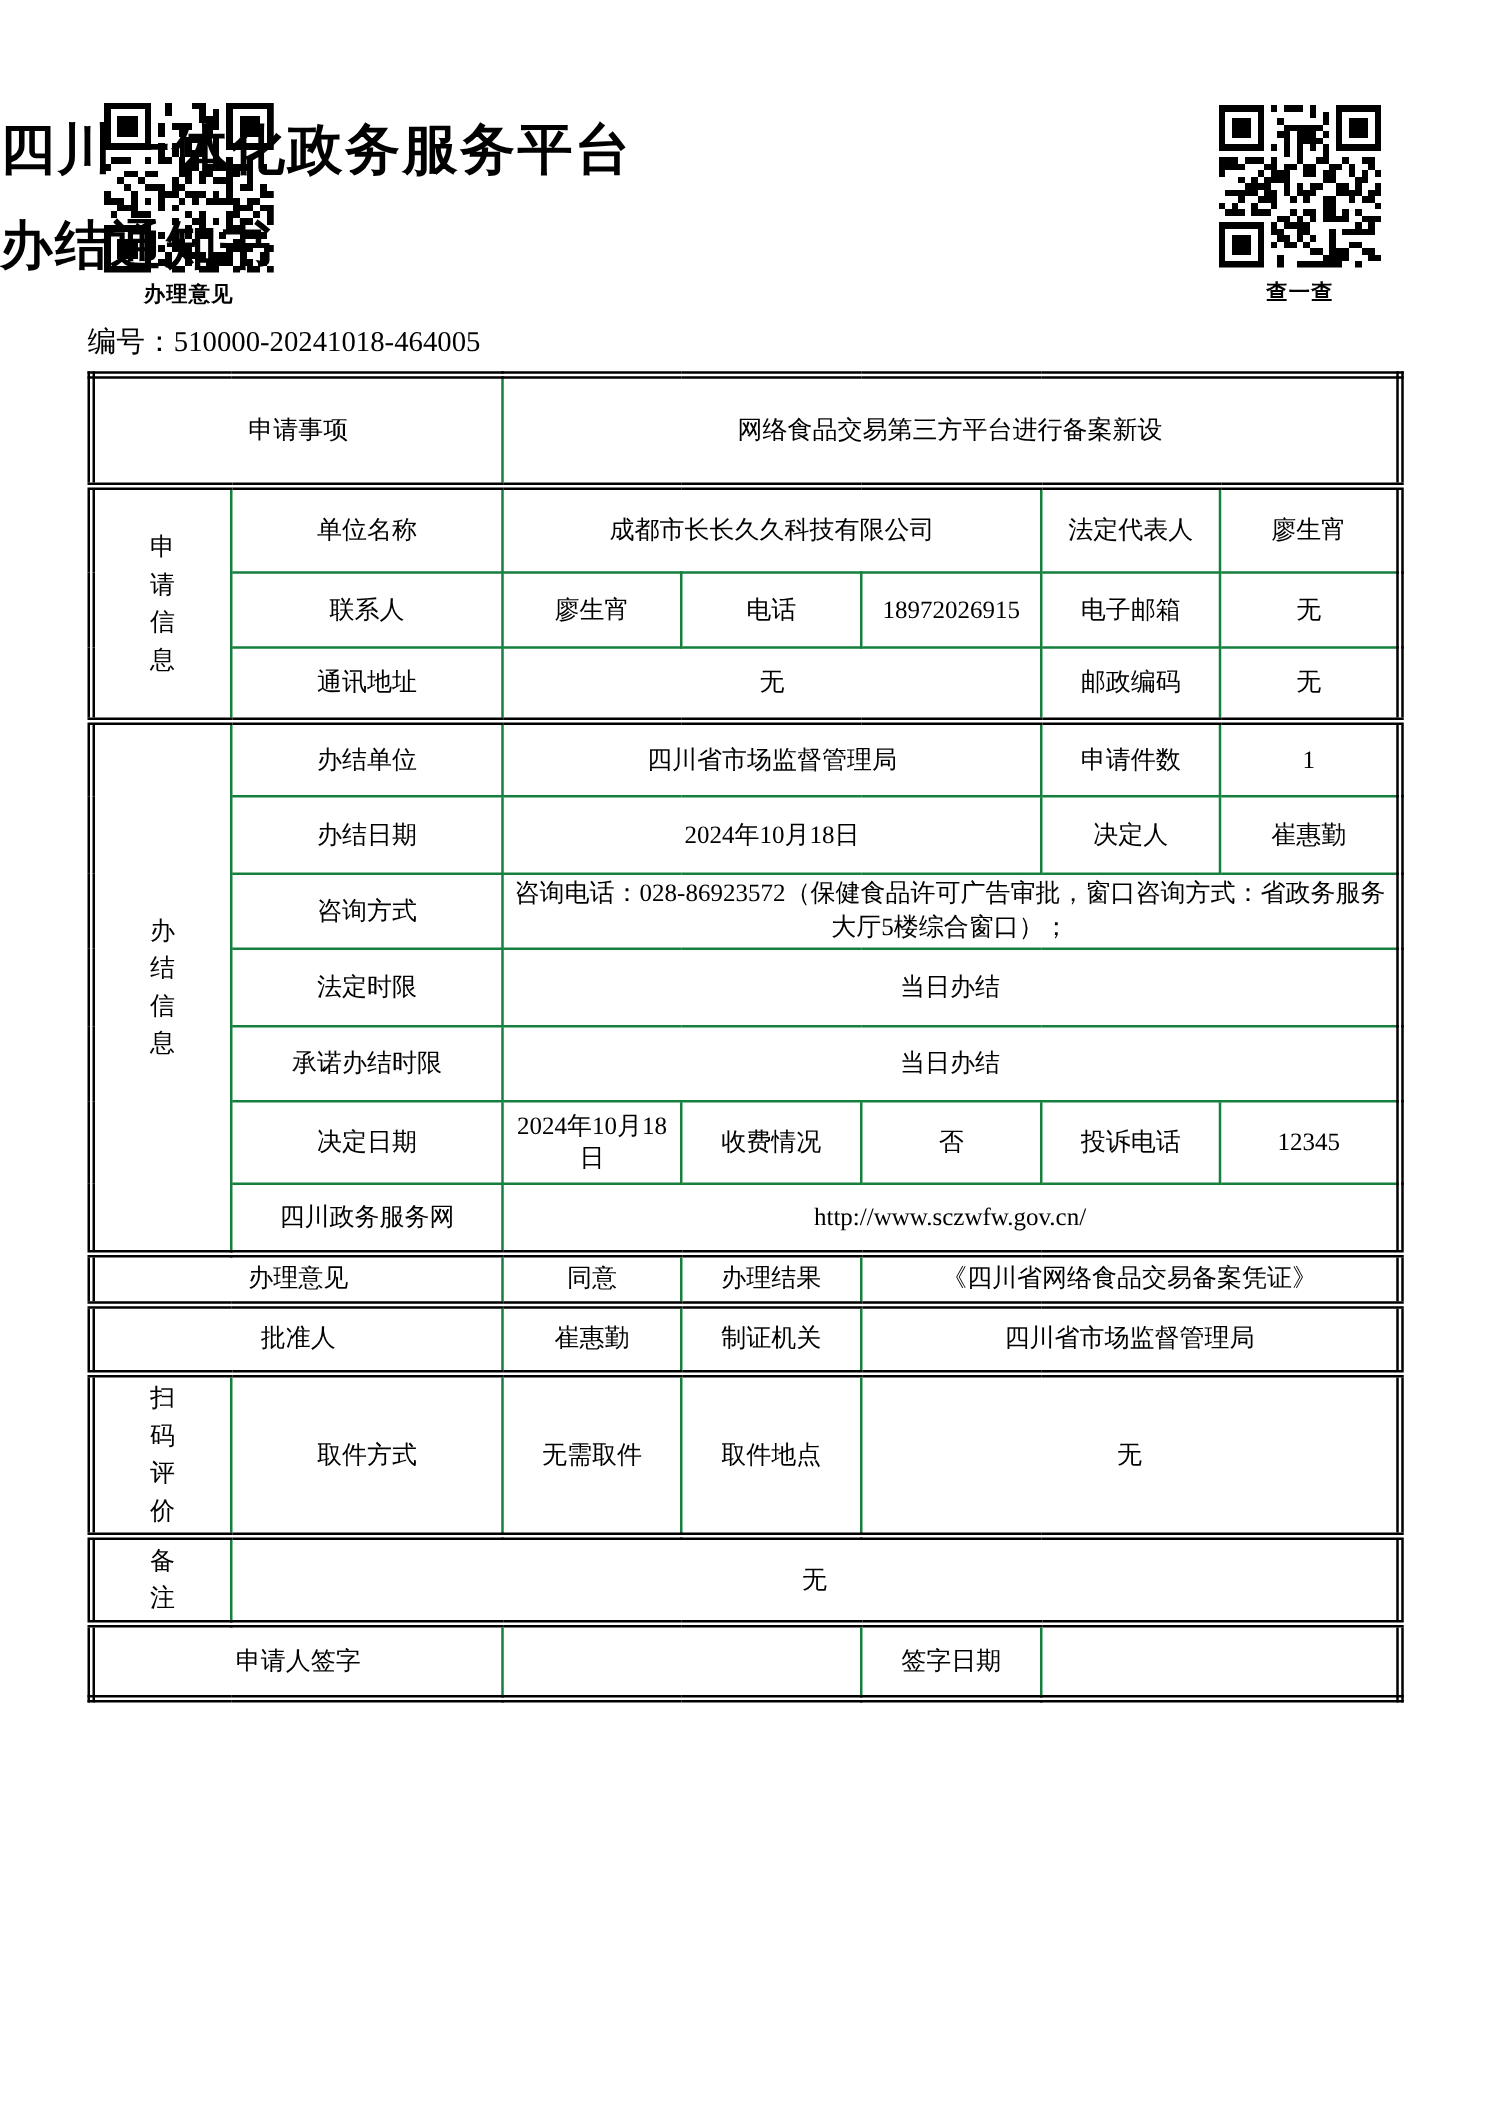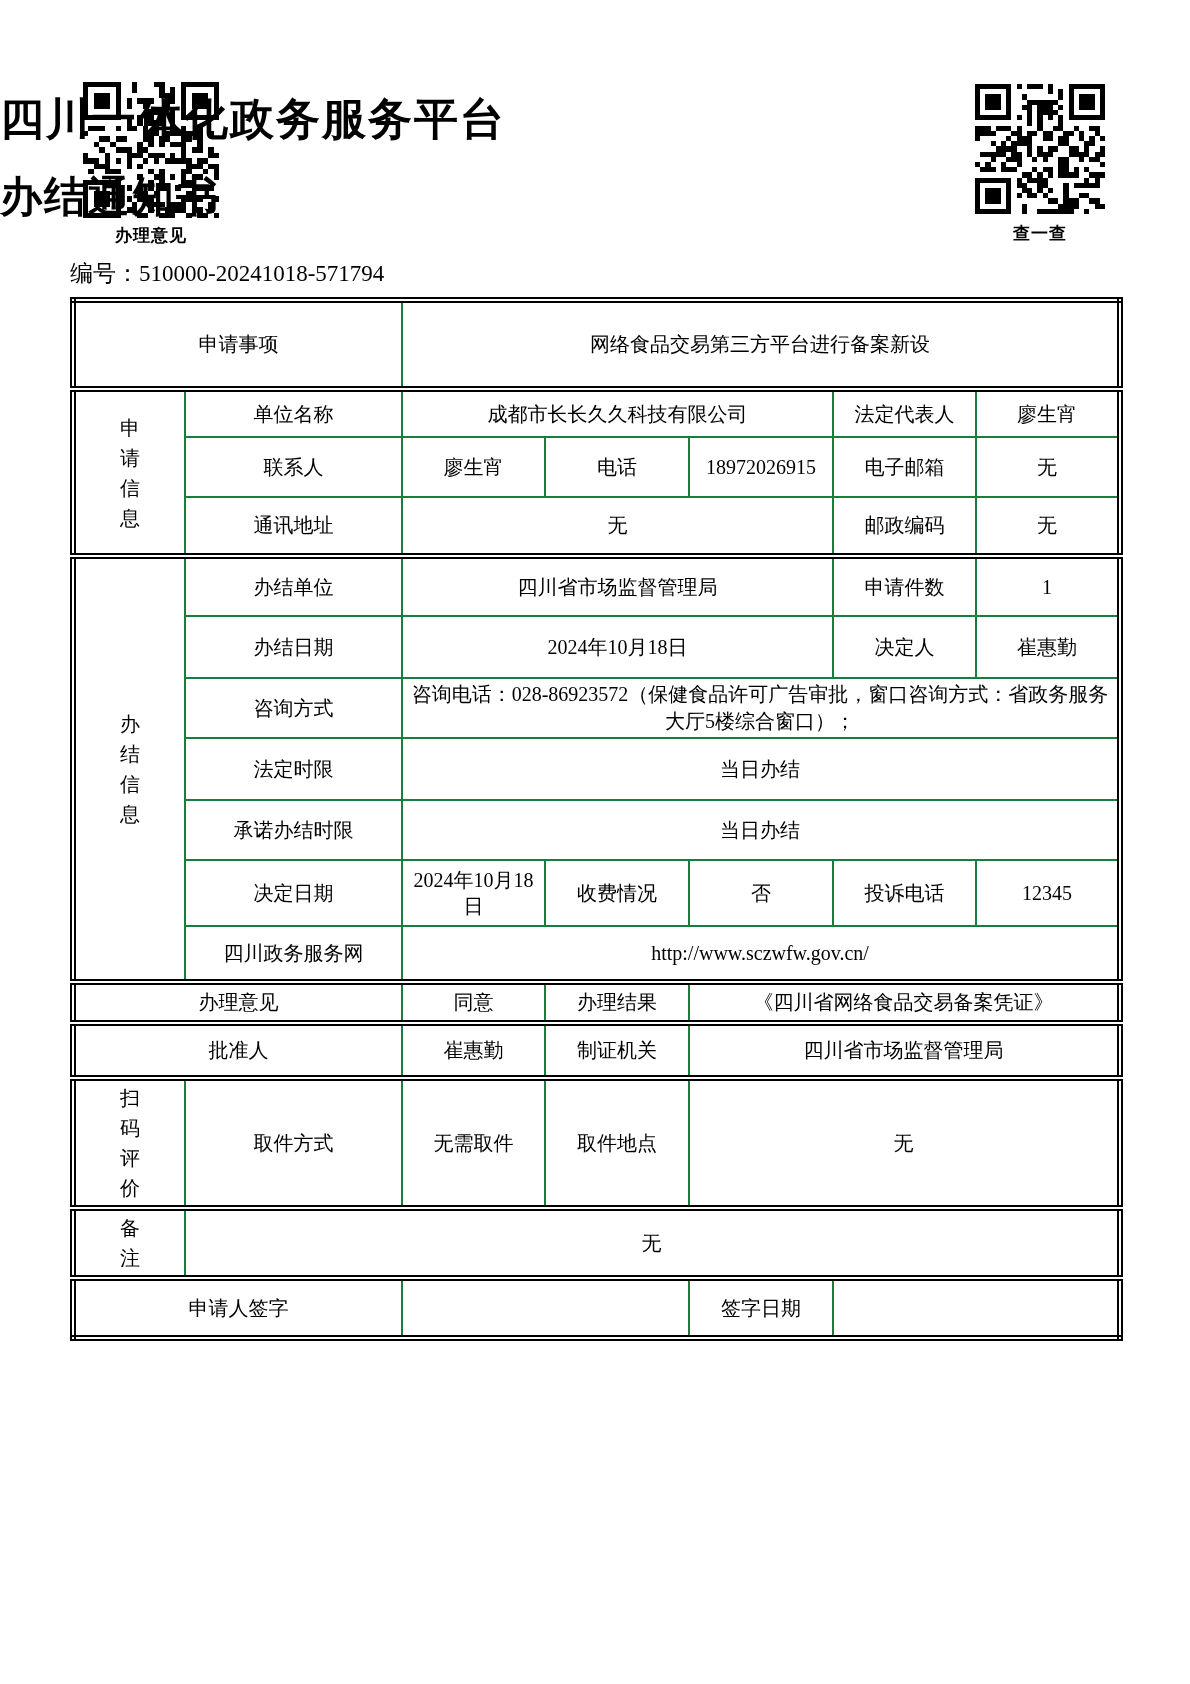--- a/index.html
+++ b/index.html
@@ -35,21 +35,21 @@
     border:2px solid #15803d;
     text-align:center;vertical-align:middle;
     padding:2px 6px;line-height:1.45;
     overflow:hidden;
   }
   tr.sec > td{border-top:6px double #000;}
   .vtext{
     display:inline-block;width:1.25em;line-height:1.5;
     word-break:break-all;text-align:center;
   }
-  .r1{height:89px;}  .r2{height:48px;margin-left:12px;}  .r3{height:60px;}  .r4{height:59px;}
+  .r1{height:89px;}  .r2{height:69px;margin-left:12px;}  .r3{height:60px;}  .r4{height:59px;}
   .r5{height:60px;}  .r6{height:62px;}  .r7{height:58px;}  .r8{height:62px;}
   .r9{height:60px;padding-left:20px;}  .r10{height:66px;} .r11{height:56px;} .r12{height:41px;}
   .r13{height:55px;} .r14{height:124px;}.r15{height:58px;} .r16{height:60px;}
 </style>
 </head>
 <body>
 
 <div class="qr" style="left:83px;top:82px;width:136px;height:136px;">
     <svg viewBox="0 0 25 25">
       <rect x="0" y="0" width="25" height="25" fill="#fff"></rect>
@@ -480,21 +480,21 @@
       <rect x="1" y="19" width="5" height="5" fill="#fff"></rect>
       <rect x="2" y="20" width="3" height="3" fill="#000"></rect>
     </svg>
   </div>
 <div class="qr-caption" style="left:975px;top:222px;width:130px;">查一查</div>
 
 <div class="title title-1">四川一体化政务服务平台</div>
 <div class="title title-2">办结通知书</div>
 
 <div class="meta-line">
-  <span class="meta-number"><span>编号：</span><span>510000-20241018-571794</span></span>
+  <span class="meta-number"><span>编号：</span><span>510000-20241018-464005</span></span>
 </div>
 
 <table class="doc">
   <colgroup>
     <col style="width:112px">
       <col style="width:217px">
       <col style="width:143px">
     <col style="width:144px">
       <col style="width:144px">
       <col style="width:143px">

